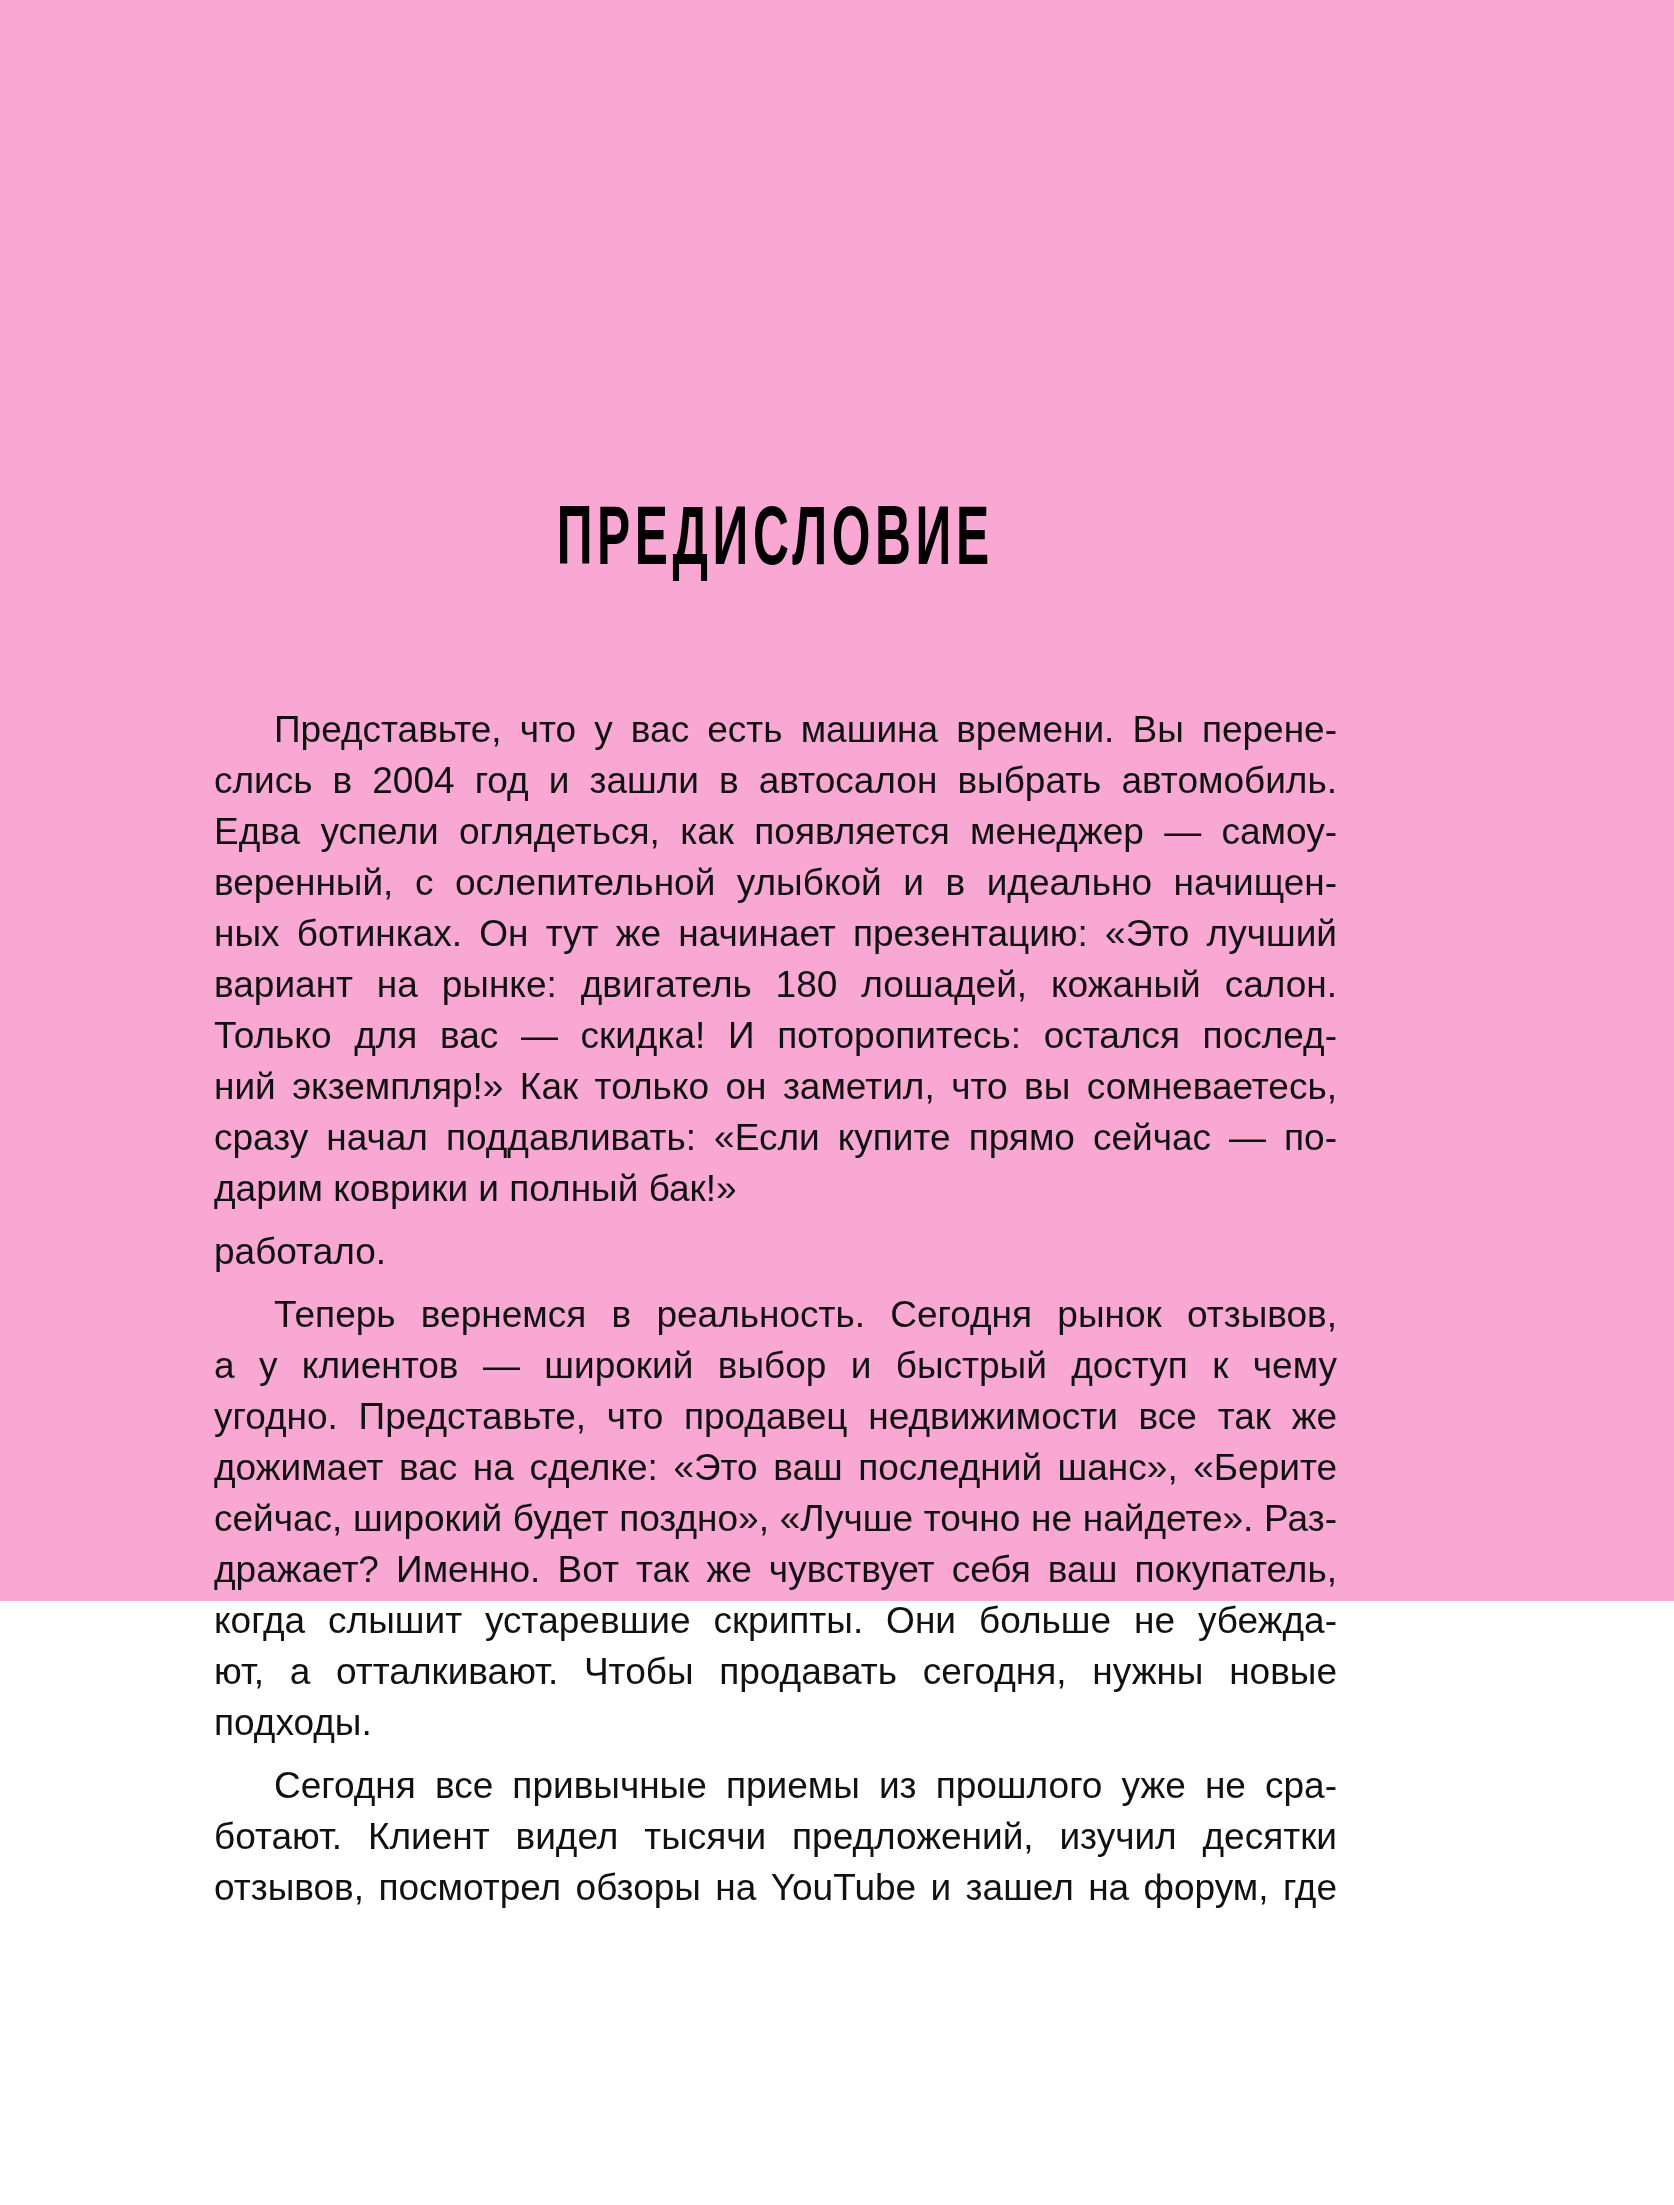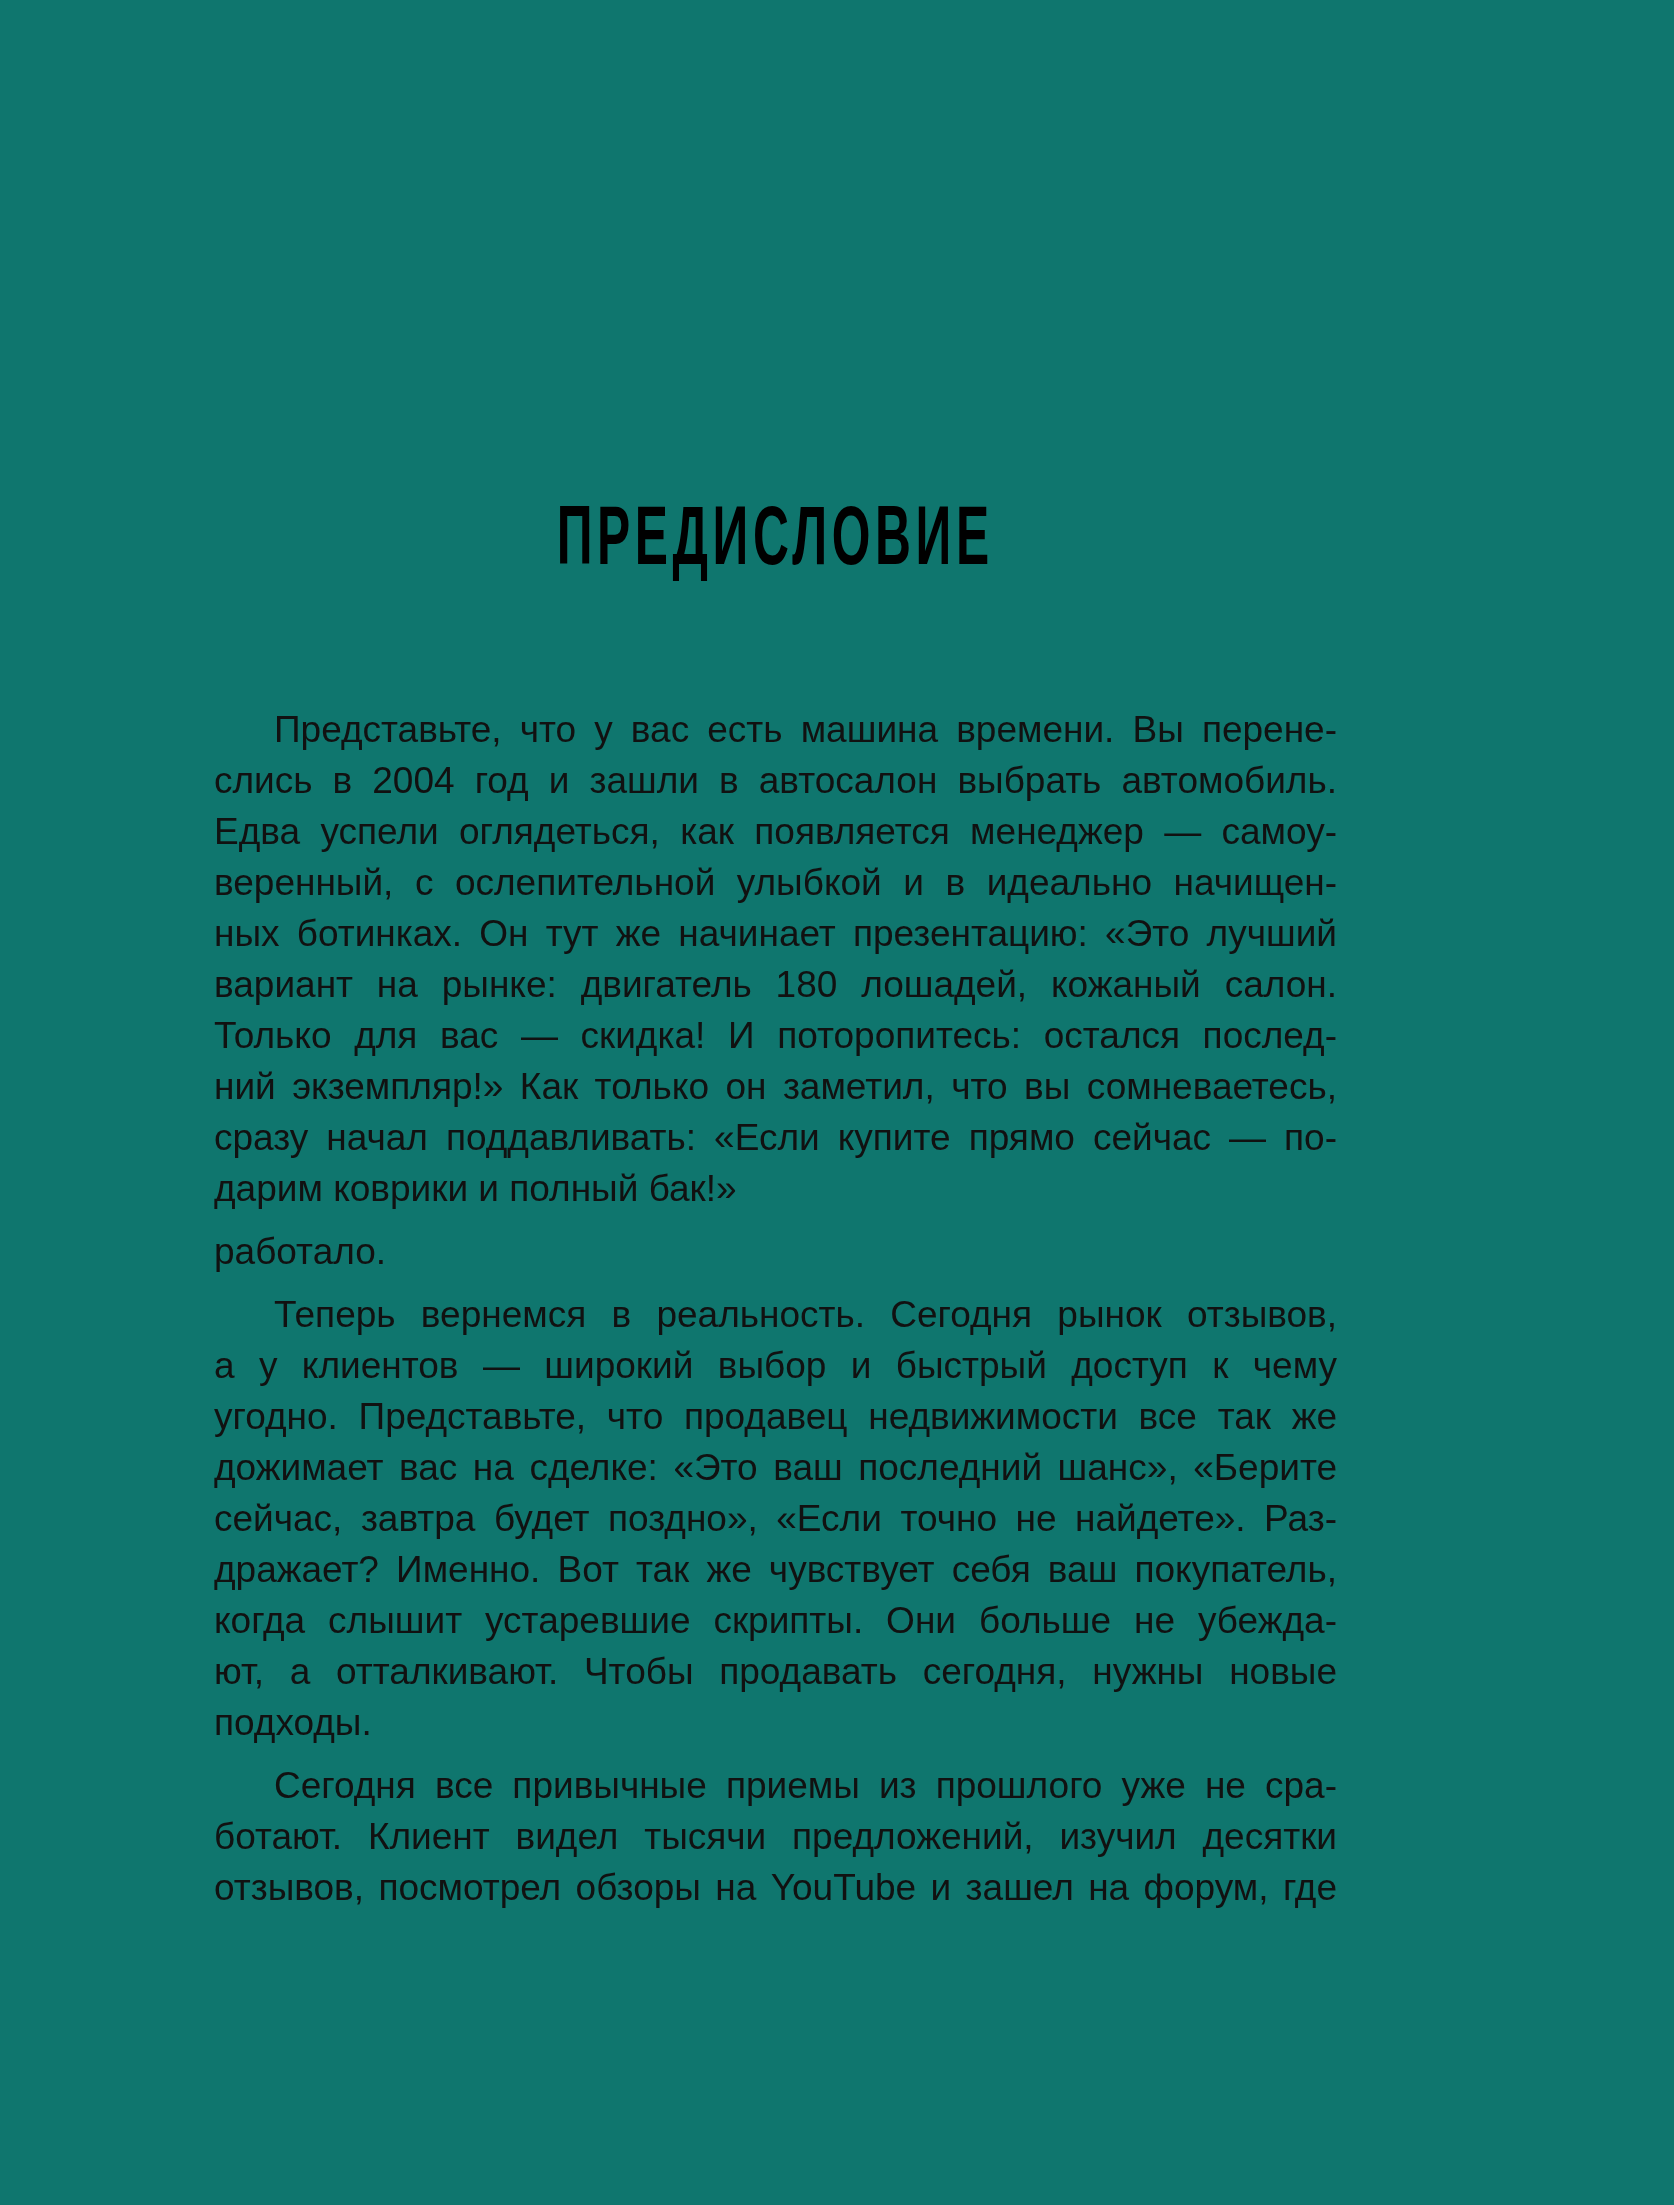--- a/index.html
+++ b/index.html
@@ -11,22 +11,22 @@
     width: 1674px;
     height: 2205px;
     position: relative;
     overflow: hidden;
   }
   .page {
     position: absolute;
     left: 0;
     top: 0;
     width: 1674px;
-    height: 2205px;
-    background: #0f766e;
+    height: 1601px;
+    background: #f9a8d4;
   }
   .title-wrap {
     position: absolute;
     left: 202px;
     top: 494px;
     width: 1147px;
     height: 83px;
     text-align: center;
   }
   .title {
@@ -98,21 +98,21 @@
 
     <div class="paragraph">
       <span class="line last">работало.</span>
     </div>
 
     <div class="paragraph">
       <span class="line indent">Теперь вернемся в реальность. Сегодня рынок отзывов,</span>
       <span class="line">а у клиентов — широкий выбор и быстрый доступ к чему</span>
       <span class="line">угодно. Представьте, что продавец недвижимости все так же</span>
       <span class="line">дожимает вас на сделке: «Это ваш последний шанс», «Берите</span>
-      <span class="line">сейчас, завтра будет поздно», «Если точно не найдете». Раз-</span>
+      <span class="line">сейчас, широкий будет поздно», «Лучше точно не найдете». Раз-</span>
       <span class="line">дражает? Именно. Вот так же чувствует себя ваш покупатель,</span>
       <span class="line">когда слышит устаревшие скрипты. Они больше не убежда-</span>
       <span class="line">ют, а отталкивают. Чтобы продавать сегодня, нужны новые</span>
       <span class="line last">подходы.</span>
     </div>
 
     <div class="paragraph">
       <span class="line indent">Сегодня все привычные приемы из прошлого уже не сра-</span>
       <span class="line">ботают. Клиент видел тысячи предложений, изучил десятки</span>
       <span class="line">отзывов, посмотрел обзоры на YouTube и зашел на форум, где</span>

